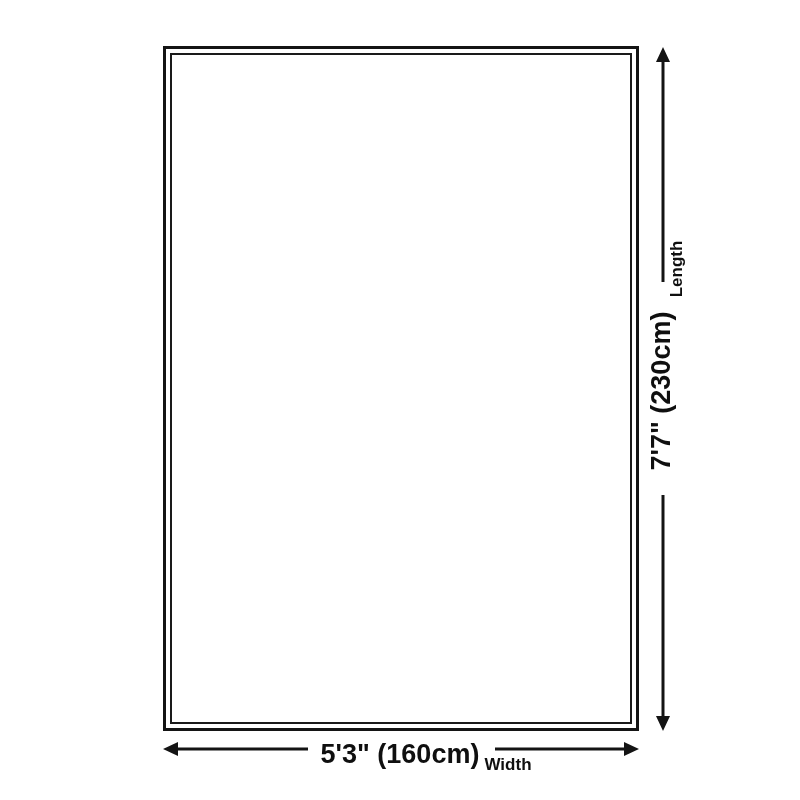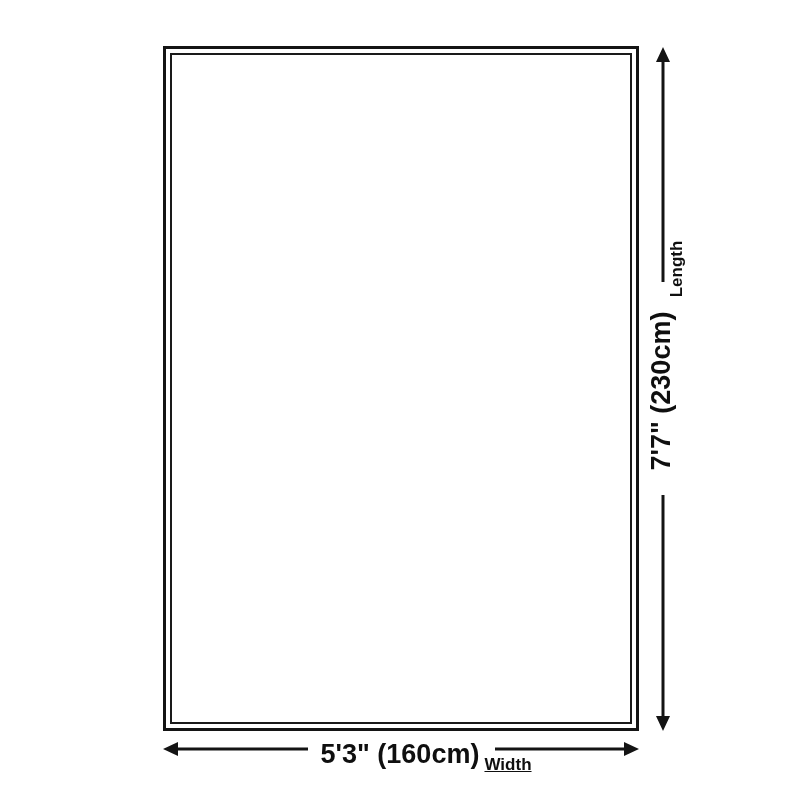--- a/index.html
+++ b/index.html
@@ -58,21 +58,20 @@
   }
   .width-value {
     left: 400px;
     top: 754px;
     transform: translate(-50%, -50%);
   }
   .width-label {
     left: 508px;
     top: 765px;
     transform: translate(-50%, -50%);
-    text-decoration: underline;
   }
   .length-value {
     left: 661px;
     top: 391px;
     transform: translate(-50%, -50%) rotate(-90deg);
   }
   .length-label {
     left: 677px;
     top: 269px;
     transform: translate(-50%, -50%) rotate(-90deg);

